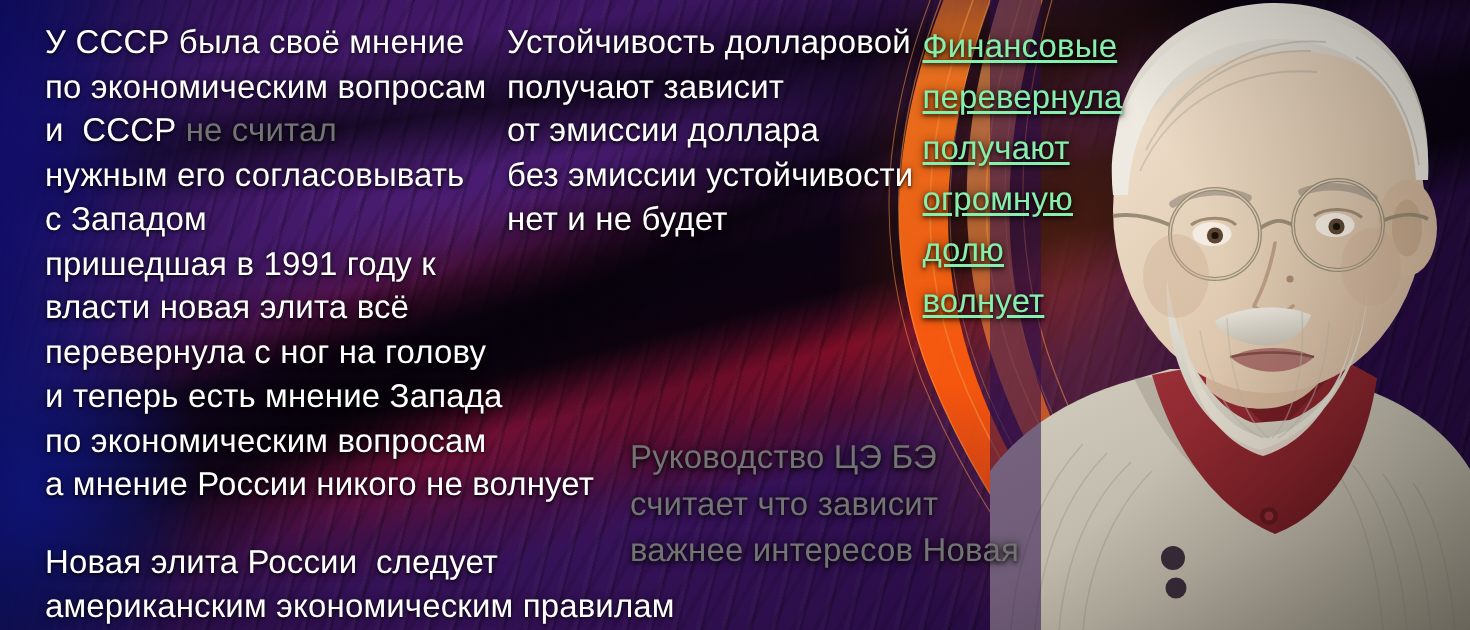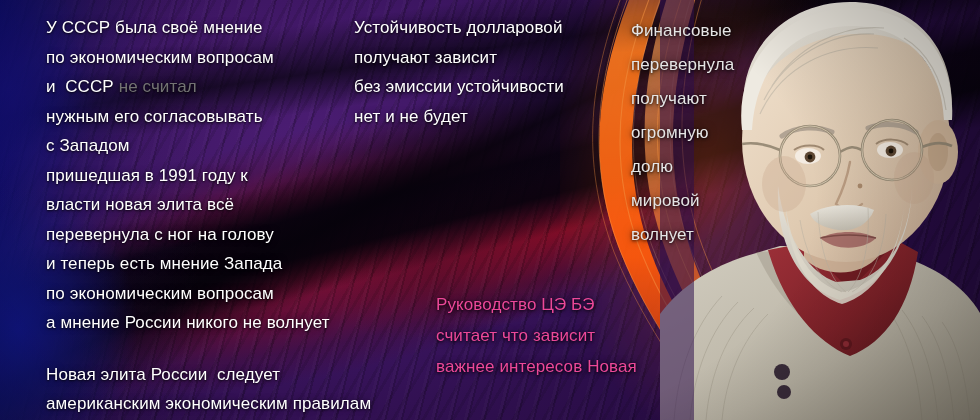--- a/index.html
+++ b/index.html
@@ -91,44 +91,44 @@
 
   
   .portrait{
     position:absolute;right:0;top:0;width:320px;height:420px;overflow:hidden;
   }
 
   
   .tblock{position:absolute;white-space:pre;}
   .tline{
     display:block;
-    font-size:17px;
+    font-size:22px;
     line-height:29.5px;
     font-weight:400;
     color:#ffffff;
     text-shadow:0 1px 2px rgba(0,0,0,.75), 0 0 6px rgba(0,0,0,.5);
     letter-spacing:.1px;
-    margin-left:16px;
   }
   .tline.gap{margin-top:22px;}
   .hl{color:#737373;}
 
   #block-left{left:30px;top:13px;}
   #block-mid{left:338px;top:13px;}
 
   #block-right{left:615px;top:14px;}
   #block-right .tline{
-    color:#e5e5e5;
+    color:#86efac;
     line-height:34px;
     text-shadow:0 1px 3px rgba(0,0,0,.85), 0 0 8px rgba(0,0,0,.6);
+    text-decoration:underline;
   }
 
   #block-bottom{left:420px;top:289px;}
   #block-bottom .tline{
-    color:#ec4899;
+    color:#737373;
     line-height:31px;
     text-shadow:0 1px 3px rgba(0,0,0,.85), 0 0 7px rgba(0,0,0,.6);
   }
 </style>
 </head>
 <body>
 
 <div id="stage">
 
   <div class="bg bg-base"></div>
@@ -319,17 +319,17 @@
 
       <circle cx="200" cy="186" r="2.4" fill="#9e7b5c" opacity="0.8"></circle>
 
       <rect x="0" y="0" width="34" height="420" fill="#2e0f4d" opacity="0.55"></rect>
     </g>
   </svg>
 
   <div class="bg bg-vig"></div>
 
   <div class="tblock" id="block-left"><span class="tline">У СССР была своё мнение</span><span class="tline">по экономическим вопросам</span><span class="tline"><span>и  СССР </span><span class="hl">не считал</span><span></span></span><span class="tline">нужным его согласовывать</span><span class="tline">с Западом</span><span class="tline">пришедшая в 1991 году к</span><span class="tline">власти новая элита всё</span><span class="tline">перевернула с ног на голову</span><span class="tline">и теперь есть мнение Запада</span><span class="tline">по экономическим вопросам</span><span class="tline">а мнение России никого не волнует</span><span class="tline gap">Новая элита России  следует</span><span class="tline">американским экономическим правилам</span></div>
-  <div class="tblock" id="block-mid"><span class="tline">Устойчивость долларовой</span><span class="tline">получают зависит</span><span class="tline">без эмиссии устойчивости</span><span class="tline">нет и не будет</span></div>
-  <div class="tblock" id="block-right"><span class="tline">Финансовые</span><span class="tline">перевернула</span><span class="tline">получают</span><span class="tline">огромную</span><span class="tline">долю</span><span class="tline">мировой</span><span class="tline">волнует</span></div>
+  <div class="tblock" id="block-mid"><span class="tline">Устойчивость долларовой</span><span class="tline">получают зависит</span><span class="tline">от эмиссии доллара</span><span class="tline">без эмиссии устойчивости</span><span class="tline">нет и не будет</span></div>
+  <div class="tblock" id="block-right"><span class="tline">Финансовые</span><span class="tline">перевернула</span><span class="tline">получают</span><span class="tline">огромную</span><span class="tline">долю</span><span class="tline">волнует</span></div>
   <div class="tblock" id="block-bottom"><span class="tline">Руководство ЦЭ БЭ</span><span class="tline">считает что зависит</span><span class="tline">важнее интересов Новая</span></div>
 
 </div>
 
 </body></html>

